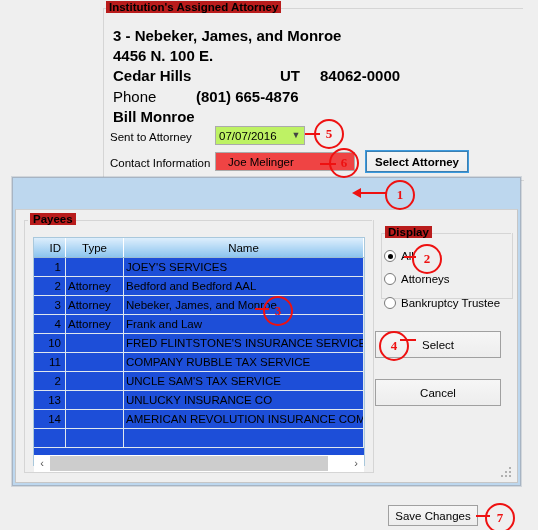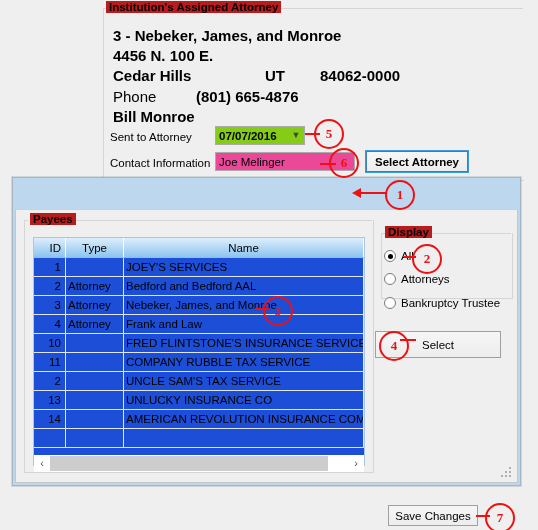--- a/index.html
+++ b/index.html
@@ -38,34 +38,34 @@
   #attorney-box-title{left:106px;top:1px;}
 
   .addr-line{position:absolute;white-space:nowrap;font-size:15px;}
   .b{font-weight:bold;}
 
   
   .f-label{position:absolute;font-size:11.5px;white-space:nowrap;}
 
   .combo{
     position:absolute;
-    background:#84cc16;
+    background:#bef264;
     border:1px solid #ababab;
     box-sizing:border-box;
     font-size:11.5px;
-    display:flex;align-items:center;font-weight:bold;
+    display:flex;align-items:center;
   }
   .combo .cval{padding-left:3px;flex:1;white-space:nowrap;}
   .combo .carrow{
     width:16px;text-align:center;color:#444;font-size:9px;line-height:1;
   }
   .textbox{
-    position:absolute;background:#ec4899;border:1px solid #ababab;
+    position:absolute;background:#ef4444;border:1px solid #ababab;
     box-sizing:border-box;font-size:11.5px;
-    display:flex;align-items:center;padding-left:3px;white-space:nowrap;
+    display:flex;align-items:center;padding-left:12px;white-space:nowrap;
   }
   .btn{
     position:absolute;
     background:linear-gradient(#f6f6f6,#ededed);
     border:1px solid #a0a0a0;
     box-sizing:border-box;
     font-size:11.5px;
     display:flex;align-items:center;justify-content:center;
     white-space:nowrap;
     color:#000;
@@ -190,21 +190,21 @@
 <div id="bg-form">
 
   <div class="groupbox" id="attorney-box"></div>
   <div class="gb-top" style="left:103px;top:8px;width:3px;"></div>
   <div class="gb-top" style="left:272px;top:8px;width:251px;"></div>
   <div class="gb-title" id="attorney-box-title">Institution's Assigned Attorney</div>
 
   <div class="addr-line b" style="left:113px;top:27px;">3 - Nebeker, James, and Monroe</div>
   <div class="addr-line b" style="left:113px;top:47px;">4456 N. 100 E.</div>
   <div class="addr-line b" style="left:113px;top:67px;">Cedar Hills</div>
-  <div class="addr-line b" style="left:265px;top:67px;">UT</div>
+  <div class="addr-line b" style="left:280px;top:67px;">UT</div>
   <div class="addr-line b" style="left:320px;top:67px;">84062-0000</div>
   <div class="addr-line" style="left:113px;top:88px;">Phone</div>
   <div class="addr-line b" style="left:196px;top:88px;">(801) 665-4876</div>
   <div class="addr-line b" style="left:113px;top:108px;">Bill Monroe</div>
 
   <div class="f-label" style="left:110px;top:131px;">Sent to Attorney</div>
   <div class="combo" style="left:215px;top:126px;width:90px;height:19px;">
     <span class="cval">07/07/2016</span>
     <span class="carrow">▼</span>
   </div>
@@ -322,20 +322,21 @@
   <div class="radio-row" style="left:384px;top:273px;pointer-events:auto;">
     <span class="radio"></span>
     <span>Attorneys</span>
   </div>
   <div class="radio-row" style="left:384px;top:297px;pointer-events:auto;">
     <span class="radio"></span>
     <span>Bankruptcy Trustee</span>
   </div>
 
   <div class="btn" id="sel-btn" style="pointer-events:auto;">Select</div>
+  <div class="btn" id="cancel-btn" style="pointer-events:auto;">Cancel</div>
 </div>
 
 <div>
 
   <div class="lead" style="left:357px;top:192px;width:29px;"></div>
   <div class="arrowhead" style="left:352px;top:188px;"></div>
   <div class="anno" style="left:385px;top:180px;">1</div>
 
   <div class="lead" style="left:404px;top:256px;width:12px;"></div>
   <div class="anno" style="left:412px;top:244px;">2</div>

